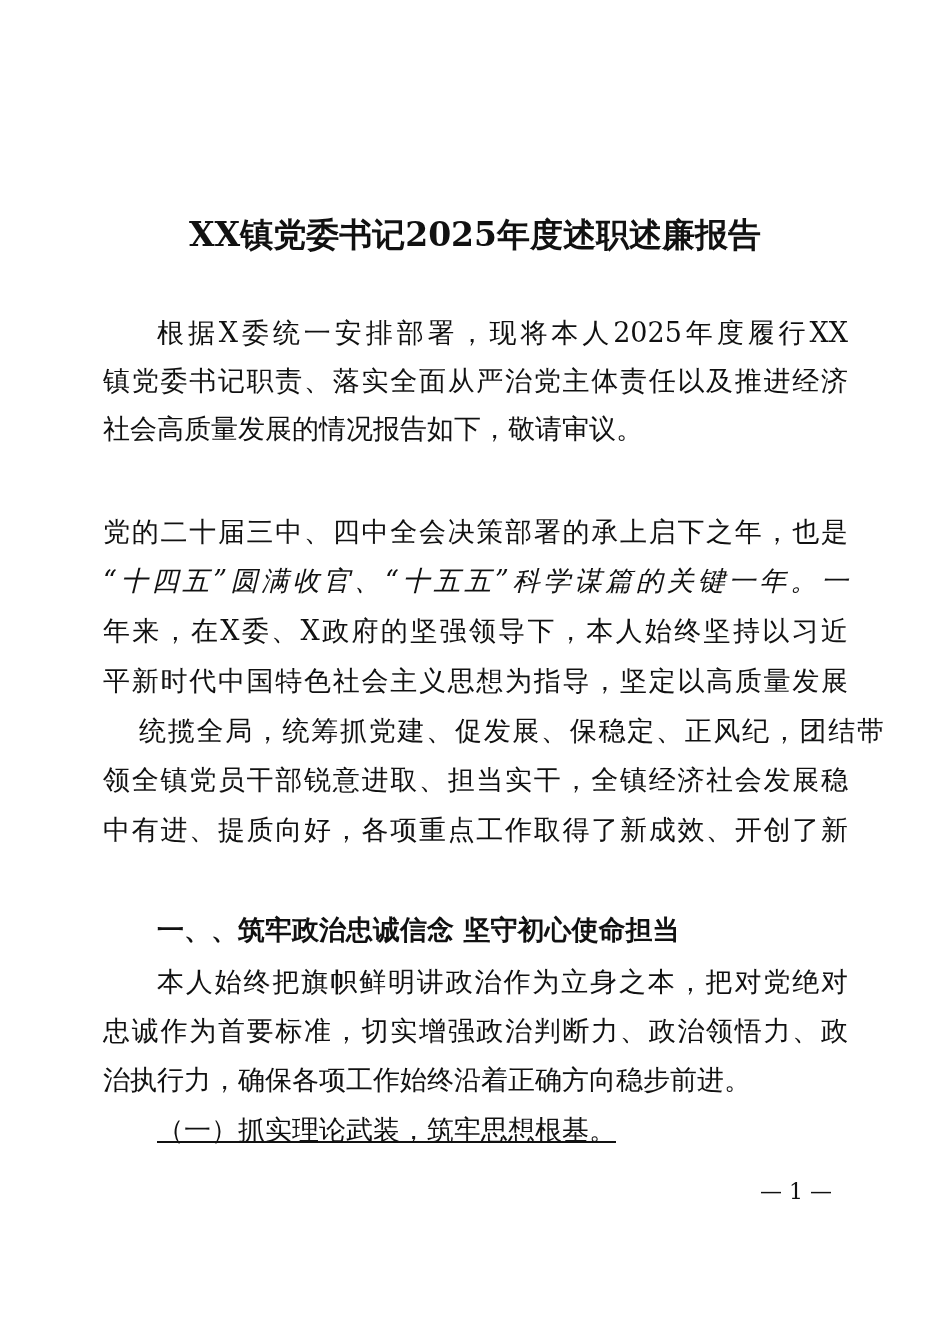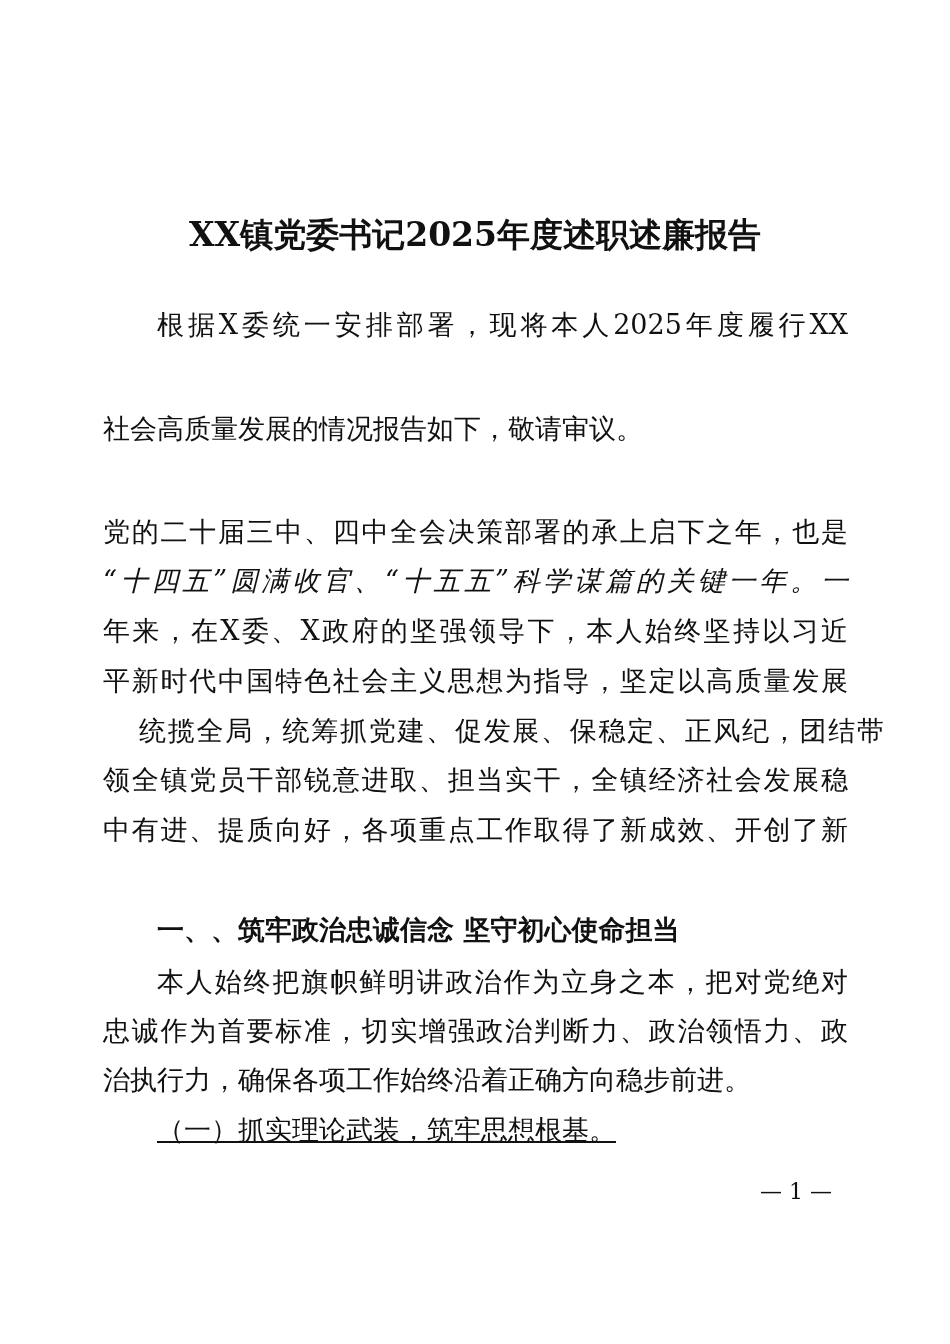--- a/index.html
+++ b/index.html
@@ -37,21 +37,22 @@
     line-height: 30px; white-space: nowrap;
   }
 </style>
 </head>
 <body>
 
 <div class="page">
 
   <div class="title">XX镇党委书记2025年度述职述廉报告</div>
 
-  <div class="line indent" style="top:305px;">根据X委统一安排部署，现将本人2025年度履行XX</div>
+  <div class="line indent" style="top:313px;">根据X委统一安排部署，现将本人2025年度履行XX</div>
+  <div class="line" style="top:361px;">镇党委书记职责、落实全面从严治党主体责任以及推进经济</div>
   <div class="line last" style="top:409px;">社会高质量发展的情况报告如下，敬请审议。</div>
 
   <div class="line" style="top:512px;">党的二十届三中、四中全会决策部署的承上启下之年，也是</div>
   <div class="line" style="top:561px;font-style:italic;">“十四五”圆满收官、“十五五”科学谋篇的关键一年。一</div>
   <div class="line" style="top:611px;">年来，在X委、X政府的坚强领导下，本人始终坚持以习近</div>
   <div class="line" style="top:661px;">平新时代中国特色社会主义思想为指导，坚定以高质量发展</div>
   <div class="line" style="top:711px;margin-left:36px;">统揽全局，统筹抓党建、促发展、保稳定、正风纪，团结带</div>
   <div class="line" style="top:760px;">领全镇党员干部锐意进取、担当实干，全镇经济社会发展稳</div>
   <div class="line" style="top:810px;">中有进、提质向好，各项重点工作取得了新成效、开创了新</div>
 

